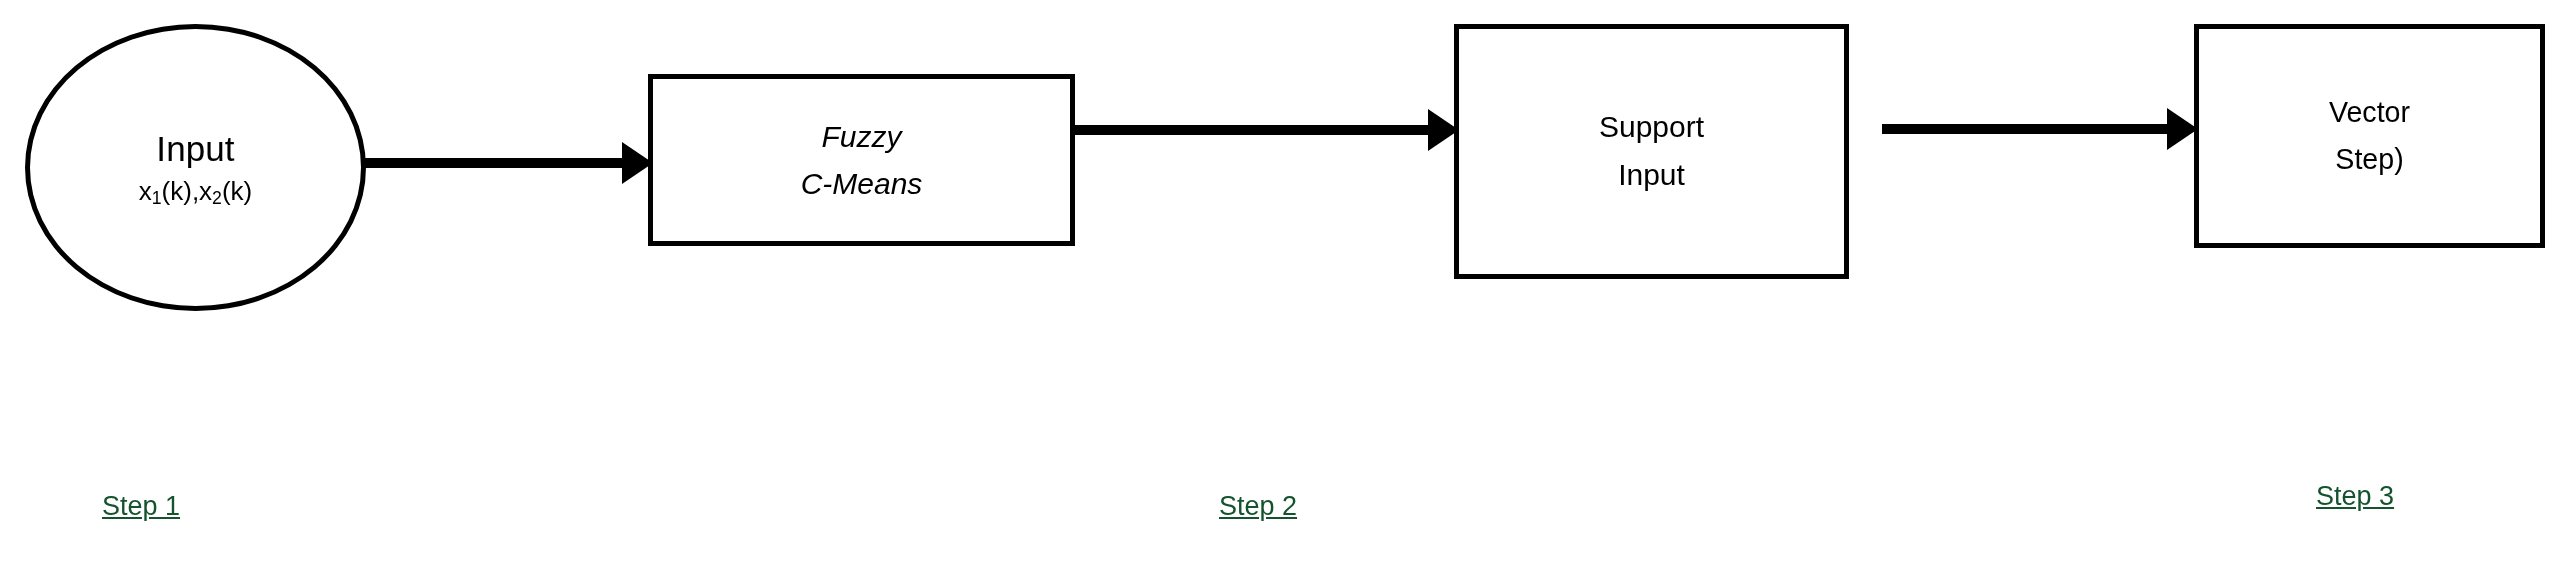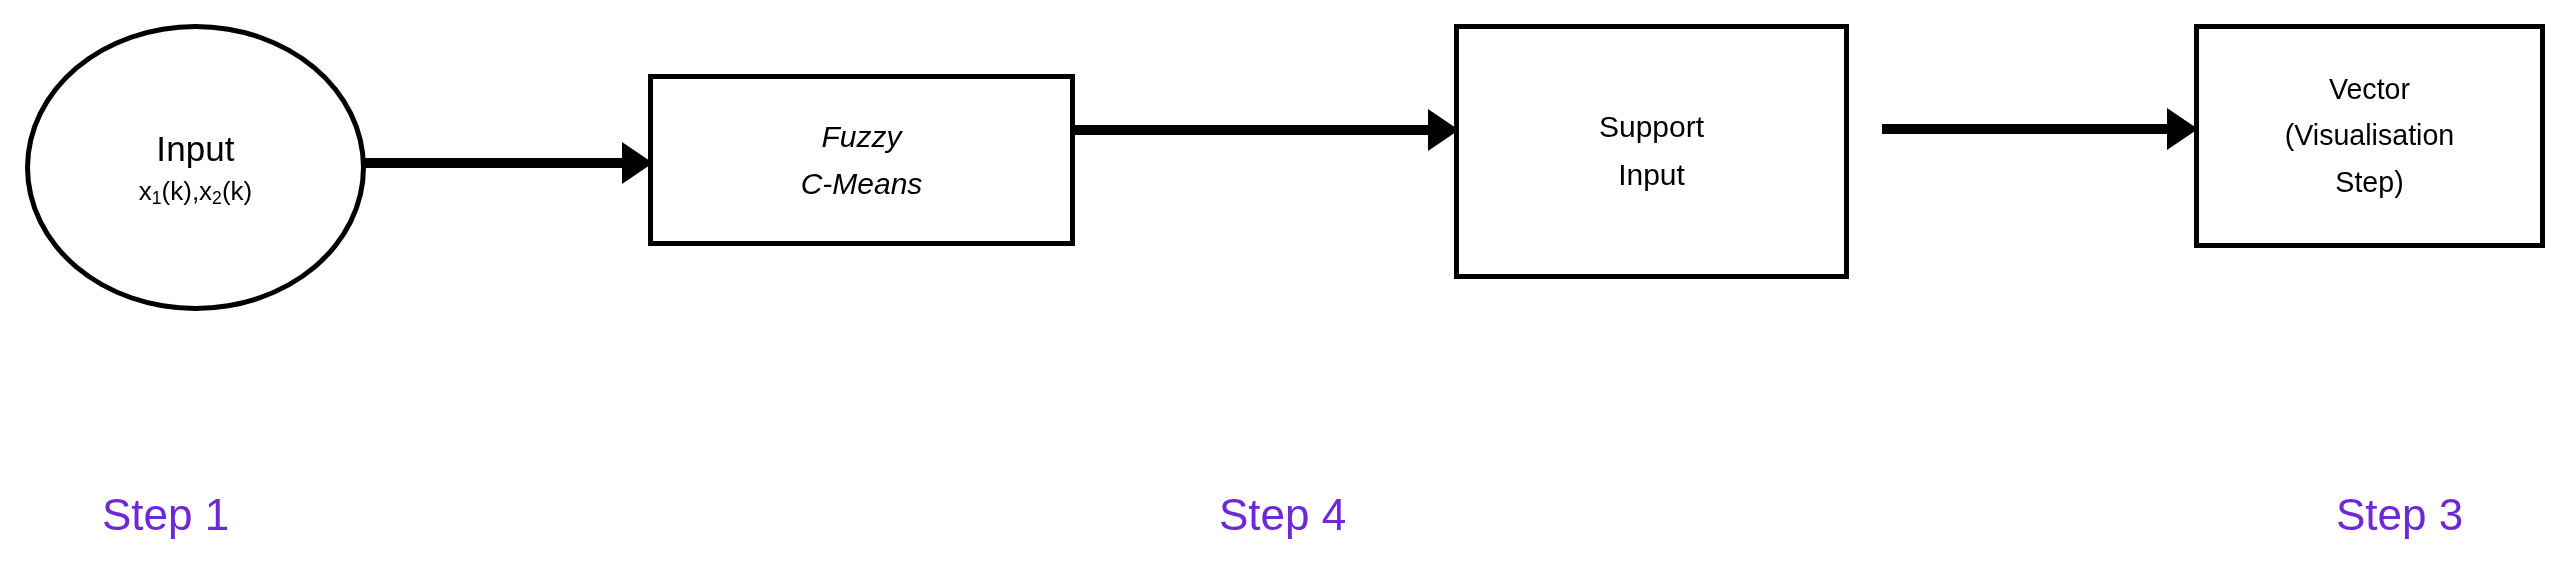--- a/index.html
+++ b/index.html
@@ -129,28 +129,29 @@
   #arrow-2 .shaft { width: 359px; }
   #arrow-2 .head  { left: 358px; }
 
   #arrow-3 { left: 1882px; top: 124px; width: 316px; }
   #arrow-3 .shaft { width: 286px; }
   #arrow-3 .head  { left: 285px; }
 
   
   .step-label {
     position: absolute;
-    font-size: 44px;
+    font-size: 27px;
     line-height: 1;
     white-space: nowrap;
-    color: #6d28d9;
+    color: #14532d;
+    text-decoration: underline;
   }
   #step-1 { left: 102px;  top: 493px; }
   #step-2 { left: 1219px; top: 493px; }
-  #step-3 { left: 2316px; top: 493px; margin-left: 20px; }
+  #step-3 { left: 2316px; top: 483px; }
 </style>
 </head>
 <body>
 
 <div id="canvas">
 
   <div class="node node-ellipse" id="node-input">
     <span class="node-line title">Input</span>
     <span class="node-line subtitle"><span>x</span><sub>1</sub><span>(k),</span><span>x</span><sub>2</sub><span>(k)</span></span>
   </div>
@@ -175,22 +176,21 @@
     <span class="node-line">Input</span>
   </div>
 
   <div class="arrow" id="arrow-3">
     <div class="shaft"></div>
     <div class="head"></div>
   </div>
 
   <div class="node" id="node-output">
     <span class="node-line">Vector</span>
-    <span class="node-line">(Visualisation</span>
     <span class="node-line">Step)</span>
   </div>
 
   <div class="step-label" id="step-1">Step 1</div>
-  <div class="step-label" id="step-2">Step 4</div>
+  <div class="step-label" id="step-2">Step 2</div>
   <div class="step-label" id="step-3">Step 3</div>
 
 </div>
 
 
 </body></html>

